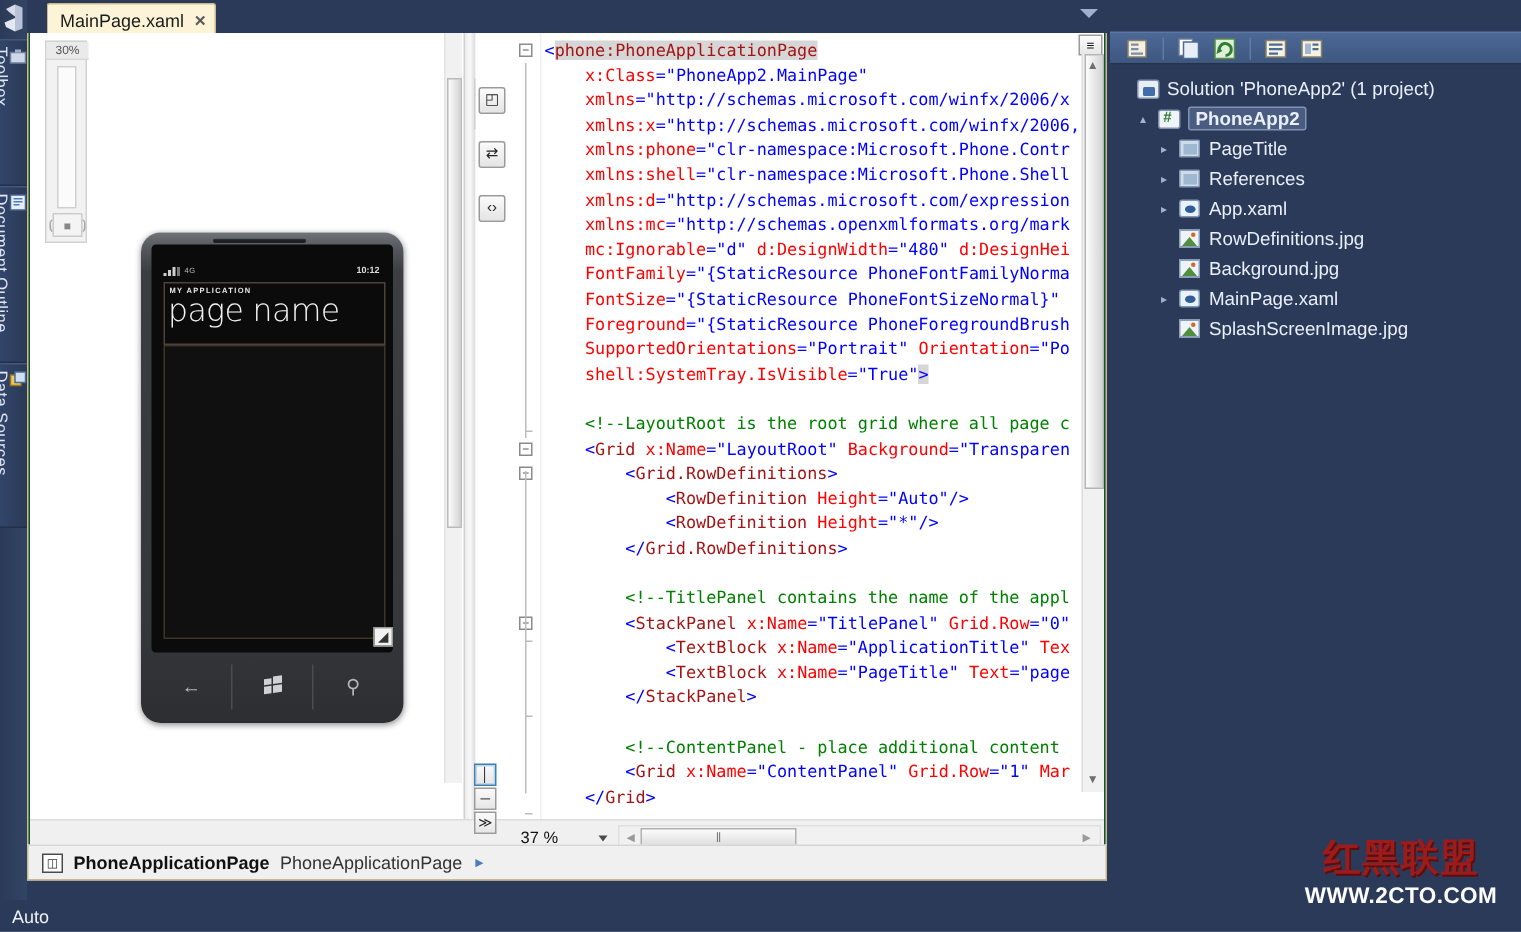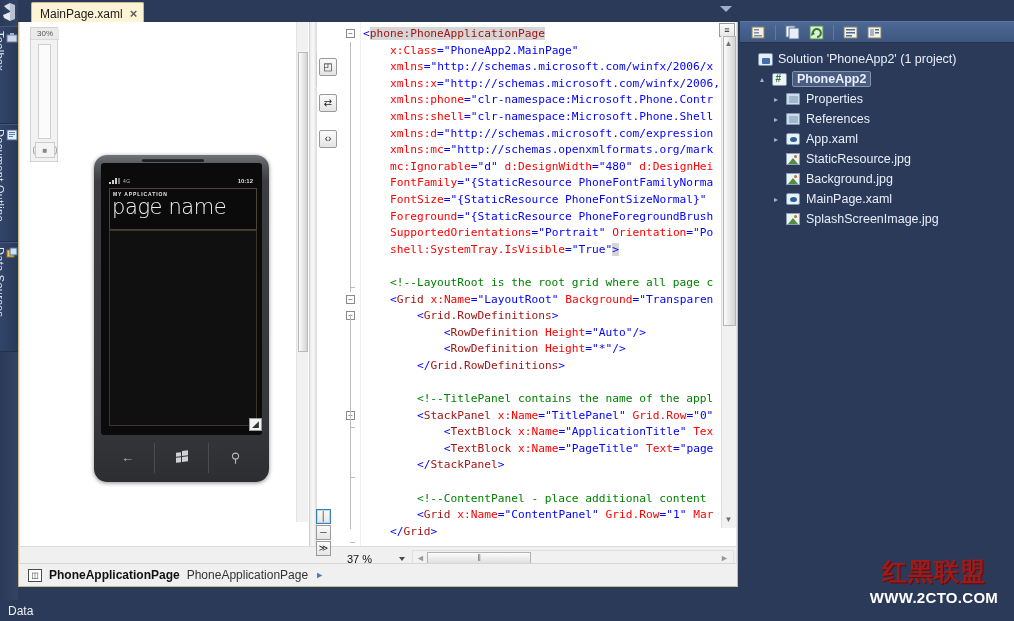--- a/index.html
+++ b/index.html
@@ -75,21 +75,21 @@
     width: 0; height: 0;
     border-left: 6px solid transparent;
     border-right: 6px solid transparent;
     border-top: 6px solid #9fb0cd;
     cursor: pointer;
   }
 
   
   #editor-shell {
     position: absolute; left: 18px; top: 22px; width: 720px; height: 548px;
-    background: #e5e5e5;
+    background: #14532d;
     border: 1px solid #c9bb8e;
     border-top: none;
     padding-left: 44px;
   }
   #editor-body {
     position: absolute; left: 1px; top: 0px; width: 716px; height: 524px;
     background: #ffffff;
     display: flex;
   }
 
@@ -734,42 +734,42 @@
           <span class="nicon">
             <span class="ic-proj"></span>
           </span>
           <span class="nlabel">PhoneApp2</span>
         </div>
         <div class="node ind2">
           <span class="exp">▸</span>
           <span class="nicon">
             <span class="ic-folder"></span>
           </span>
-          <span class="nlabel">Properties</span>
+          <span class="nlabel">PageTitle</span>
         </div>
         <div class="node ind2">
           <span class="exp">▸</span>
           <span class="nicon">
             <span class="ic-folder"></span>
           </span>
           <span class="nlabel">References</span>
         </div>
         <div class="node ind2">
           <span class="exp">▸</span>
           <span class="nicon">
             <span class="ic-xaml"></span>
           </span>
           <span class="nlabel">App.xaml</span>
         </div>
         <div class="node ind2">
           <span class="exp"></span>
           <span class="nicon">
             <span class="ic-img"></span>
           </span>
-          <span class="nlabel">StaticResource.jpg</span>
+          <span class="nlabel">RowDefinitions.jpg</span>
         </div>
         <div class="node ind2">
           <span class="exp"></span>
           <span class="nicon">
             <span class="ic-img"></span>
           </span>
           <span class="nlabel">Background.jpg</span>
         </div>
         <div class="node ind2">
           <span class="exp">▸</span>
@@ -782,21 +782,21 @@
           <span class="exp"></span>
           <span class="nicon">
             <span class="ic-img"></span>
           </span>
           <span class="nlabel">SplashScreenImage.jpg</span>
         </div>
       </div>
   </div>
 
   <div id="statusbar">
-    <span>Data</span>
+    <span>Auto</span>
   </div>
 
   <div id="watermark">
     <div id="wm-cn">红黑联盟</div>
     <div id="wm-url">WWW.2CTO.COM</div>
   </div>
 
 </div>
 
 </body></html>

